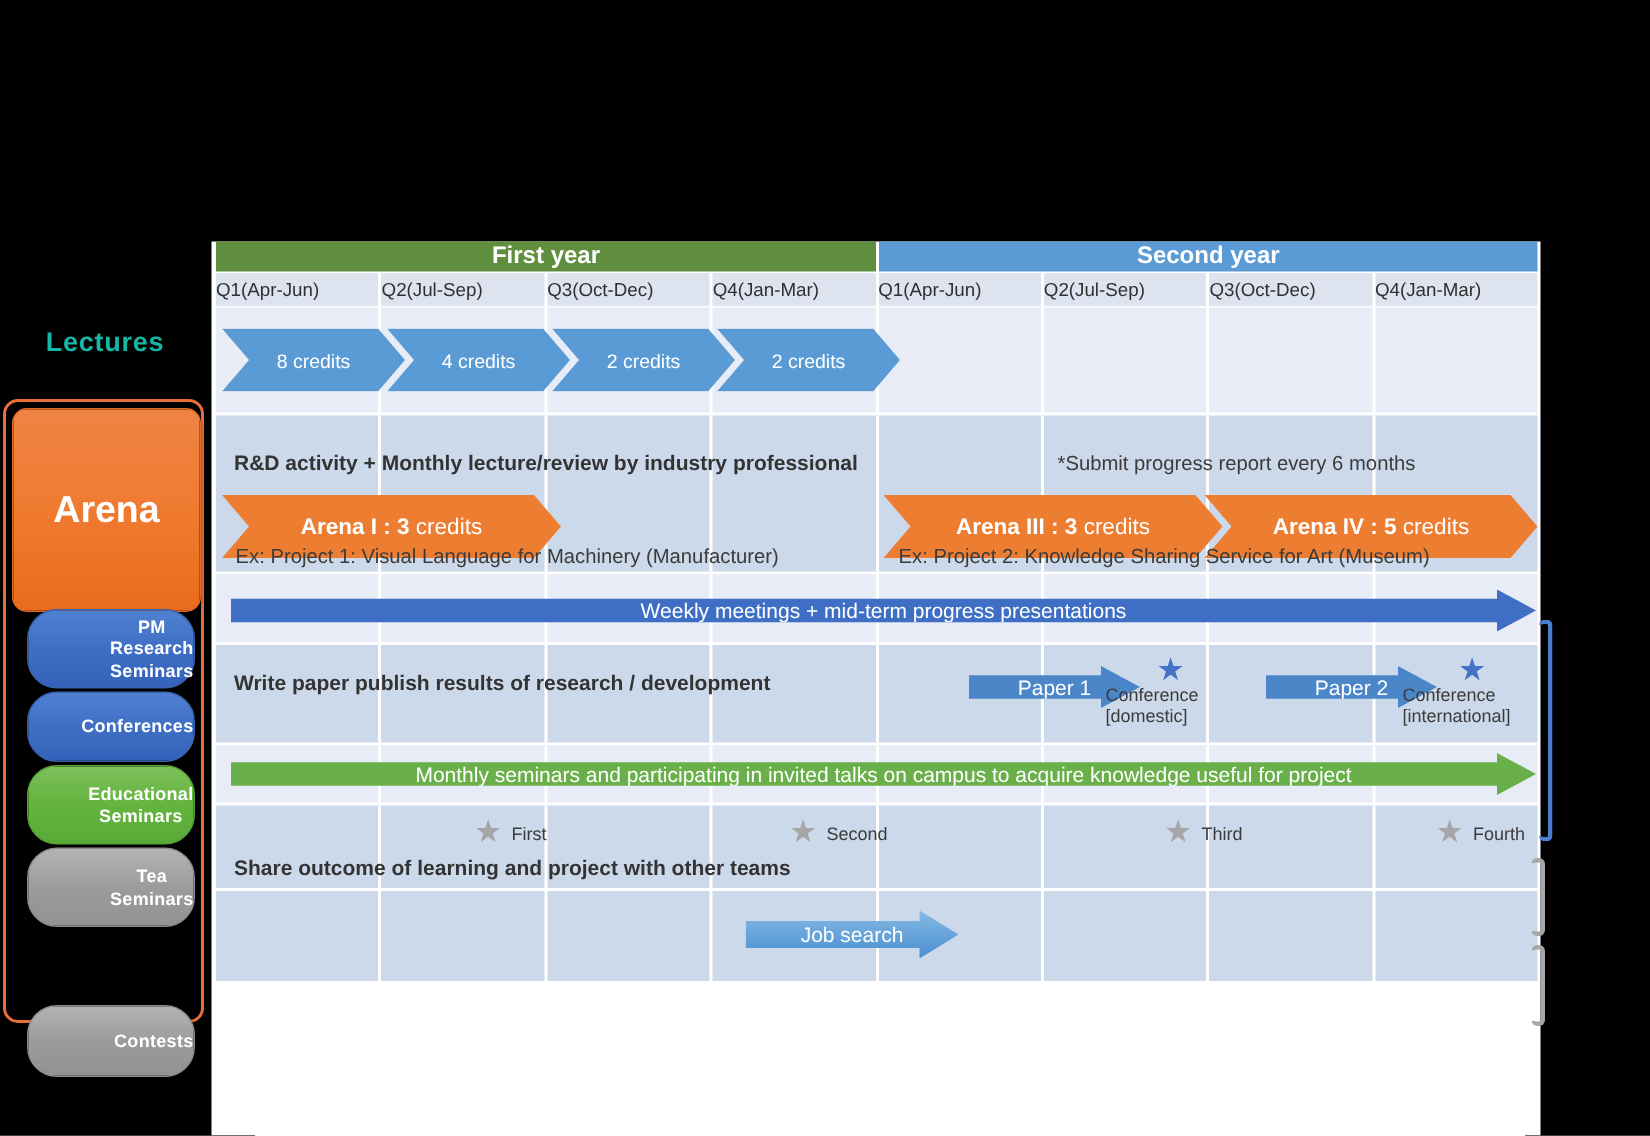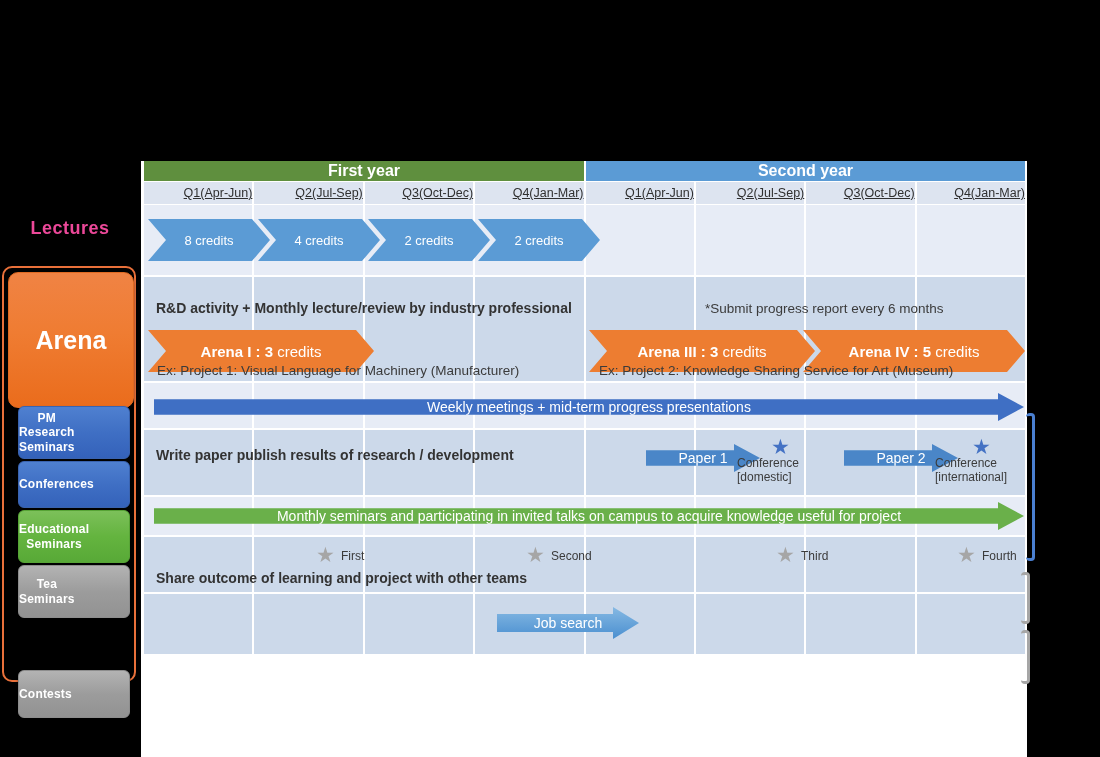--- a/index.html
+++ b/index.html
@@ -2,31 +2,31 @@
 <html><head>
 <meta charset="utf-8">
 <style>
   html,body{margin:0;padding:0;background:#000;}
   body{width:1100px;height:757px;position:relative;overflow:hidden;
        font-family:"Liberation Sans","DejaVu Sans",sans-serif;}
 
   
   #rail{position:absolute;left:0;top:200px;width:140px;height:490px;}
   #lectures-label{position:absolute;left:0;top:18px;width:140px;text-align:center;
-      font-size:18px;font-weight:bold;color:#ec4899;letter-spacing:.5px;}
+      font-size:18px;font-weight:bold;color:#14b8a6;letter-spacing:.5px;}
   #arena-group{position:absolute;left:2px;top:66px;width:134px;height:416px;
       border:2px solid #e8703a;border-radius:10px;box-sizing:border-box;}
   #arena-box{position:absolute;left:8px;top:72px;width:126px;height:136px;
       background:linear-gradient(180deg,#f08344 0%,#ef7c32 45%,#ea6c1c 100%);
       border:1px solid #e06a22;border-radius:10px;box-sizing:border-box;
       display:flex;align-items:center;justify-content:center;
       color:#fff;font-size:25px;font-weight:bold;
       box-shadow:0 2px 3px rgba(0,0,0,.45);}
-  .rail-chip{position:absolute;left:18px;width:112px;border-radius:6px;box-sizing:border-box;
-      display:flex;align-items:center;justify-content:flex-start;text-align:center;
+  .rail-chip{position:absolute;left:18px;width:112px;border-radius:20px;box-sizing:border-box;
+      display:flex;align-items:center;justify-content:flex-end;text-align:center;
       color:#fff;font-weight:bold;font-size:12px;line-height:1.18;
       box-shadow:0 2px 3px rgba(0,0,0,.45);letter-spacing:.2px;}
   .chip-blue{background:linear-gradient(180deg,#4f80d0 0%,#3f6fc4 50%,#3462ba 100%);
       border:1px solid #3a63af;}
   .chip-green{background:linear-gradient(180deg,#7cc05a 0%,#64b43f 50%,#58a937 100%);
       border:1px solid #57a436;}
   .chip-gray{background:linear-gradient(180deg,#b3b3b3 0%,#9c9c9c 50%,#929292 100%);
       border:1px solid #8d8d8d;}
   #chip-pm{top:206px;height:53px;}
   #chip-conf{top:261px;height:47px;}
@@ -37,21 +37,21 @@
   
   #grid{position:absolute;left:141px;top:161px;width:886px;height:596px;
         background:#fff;}
   .yearbar{position:absolute;top:0;height:20px;color:#fff;font-weight:bold;
         font-size:16px;text-align:center;line-height:20px;}
   #year1{left:3px;width:440px;background:#5f8f3e;}
   #year2{left:445px;width:439px;background:#5b9bd5;}
 
   #qrow{position:absolute;left:3px;top:21px;width:881px;height:22px;display:flex;}
   #qrow .qcell{flex:1;background:#dde4f0;border-right:2px solid #fff;
-        font-size:12.5px;color:#303030;text-align:right;line-height:22px;text-decoration:underline;}
+        font-size:12.5px;color:#303030;text-align:left;line-height:22px;}
   #qrow .qcell:last-child{border-right:none;}
 
   #rows{position:absolute;left:3px;top:44px;width:881px;height:549px;}
   .row{position:relative;width:100%;box-sizing:border-box;border-bottom:2px solid #fff;}
   .rA{background:#e7ecf6;}
   .rB{background:#ccd9ea;}
   .cols{position:absolute;inset:0;display:flex;pointer-events:none;}
   .cols span{flex:1;border-right:2px solid #fff;}
   .cols span:last-child{border-right:none;}
 

